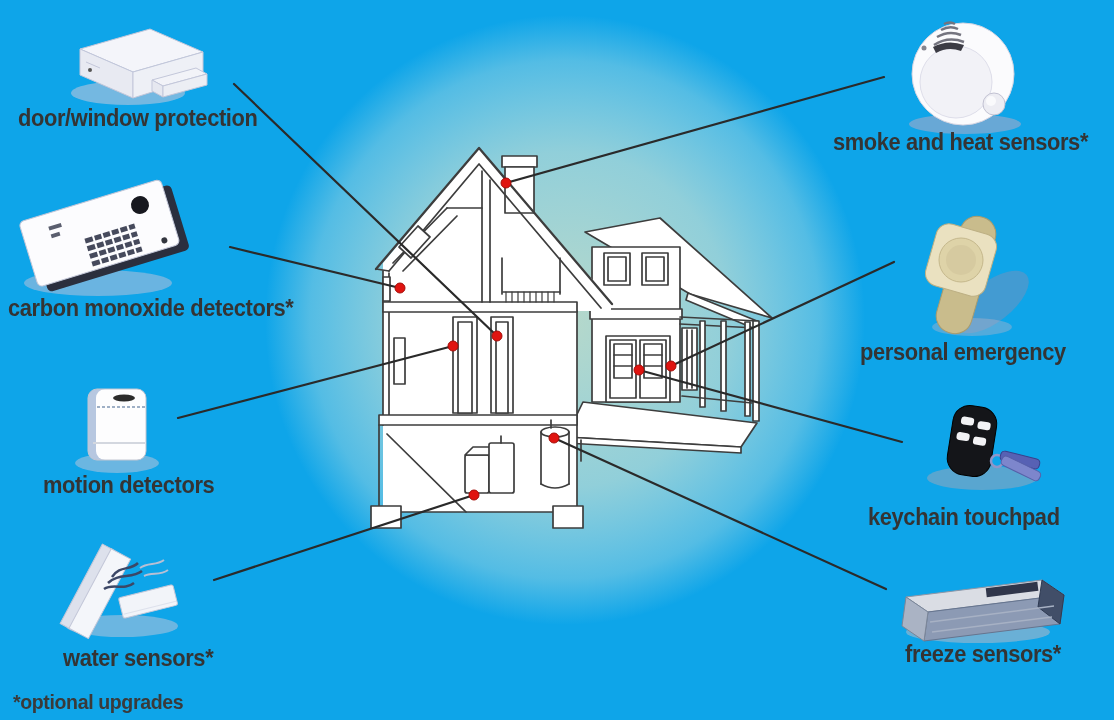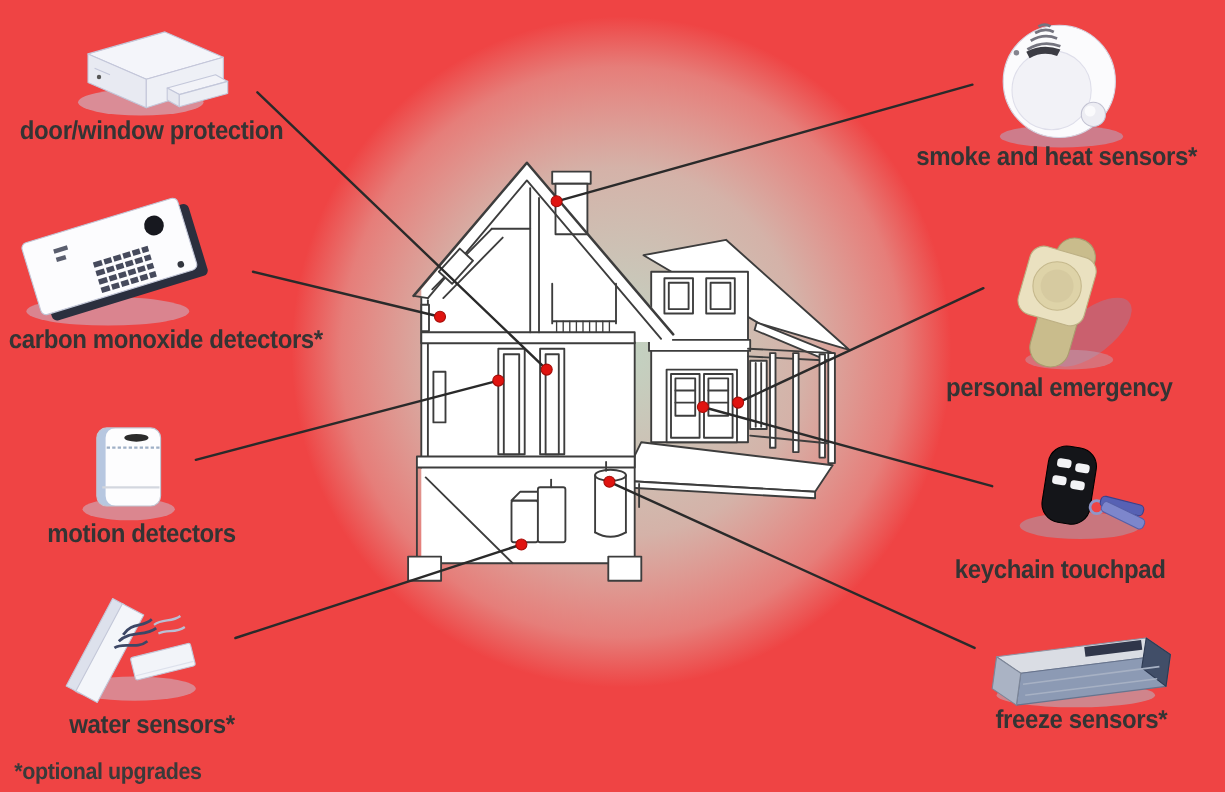--- a/index.html
+++ b/index.html
@@ -1,18 +1,18 @@
 <!DOCTYPE html>
 <html><head>
 <meta charset="utf-8">
 <style>
   html,body{margin:0;padding:0;background:#fff;}
   .stage{
     position:relative;width:1114px;height:720px;overflow:hidden;
-    background:#ef4444;font-family:"Liberation Sans",sans-serif;
+    background:#0ea5e9;font-family:"Liberation Sans",sans-serif;
     user-select:none;
   }
   .stage svg{position:absolute;left:0;top:0;}
   .sensor-label{
     position:absolute;white-space:nowrap;
     font:700 23.5px/1.1 "Liberation Sans",sans-serif;
     color:#343434;letter-spacing:-0.4px;
     transform:scaleX(.93);transform-origin:left top;
   }
   .note{font-size:21px;color:#3a3a3a;}

